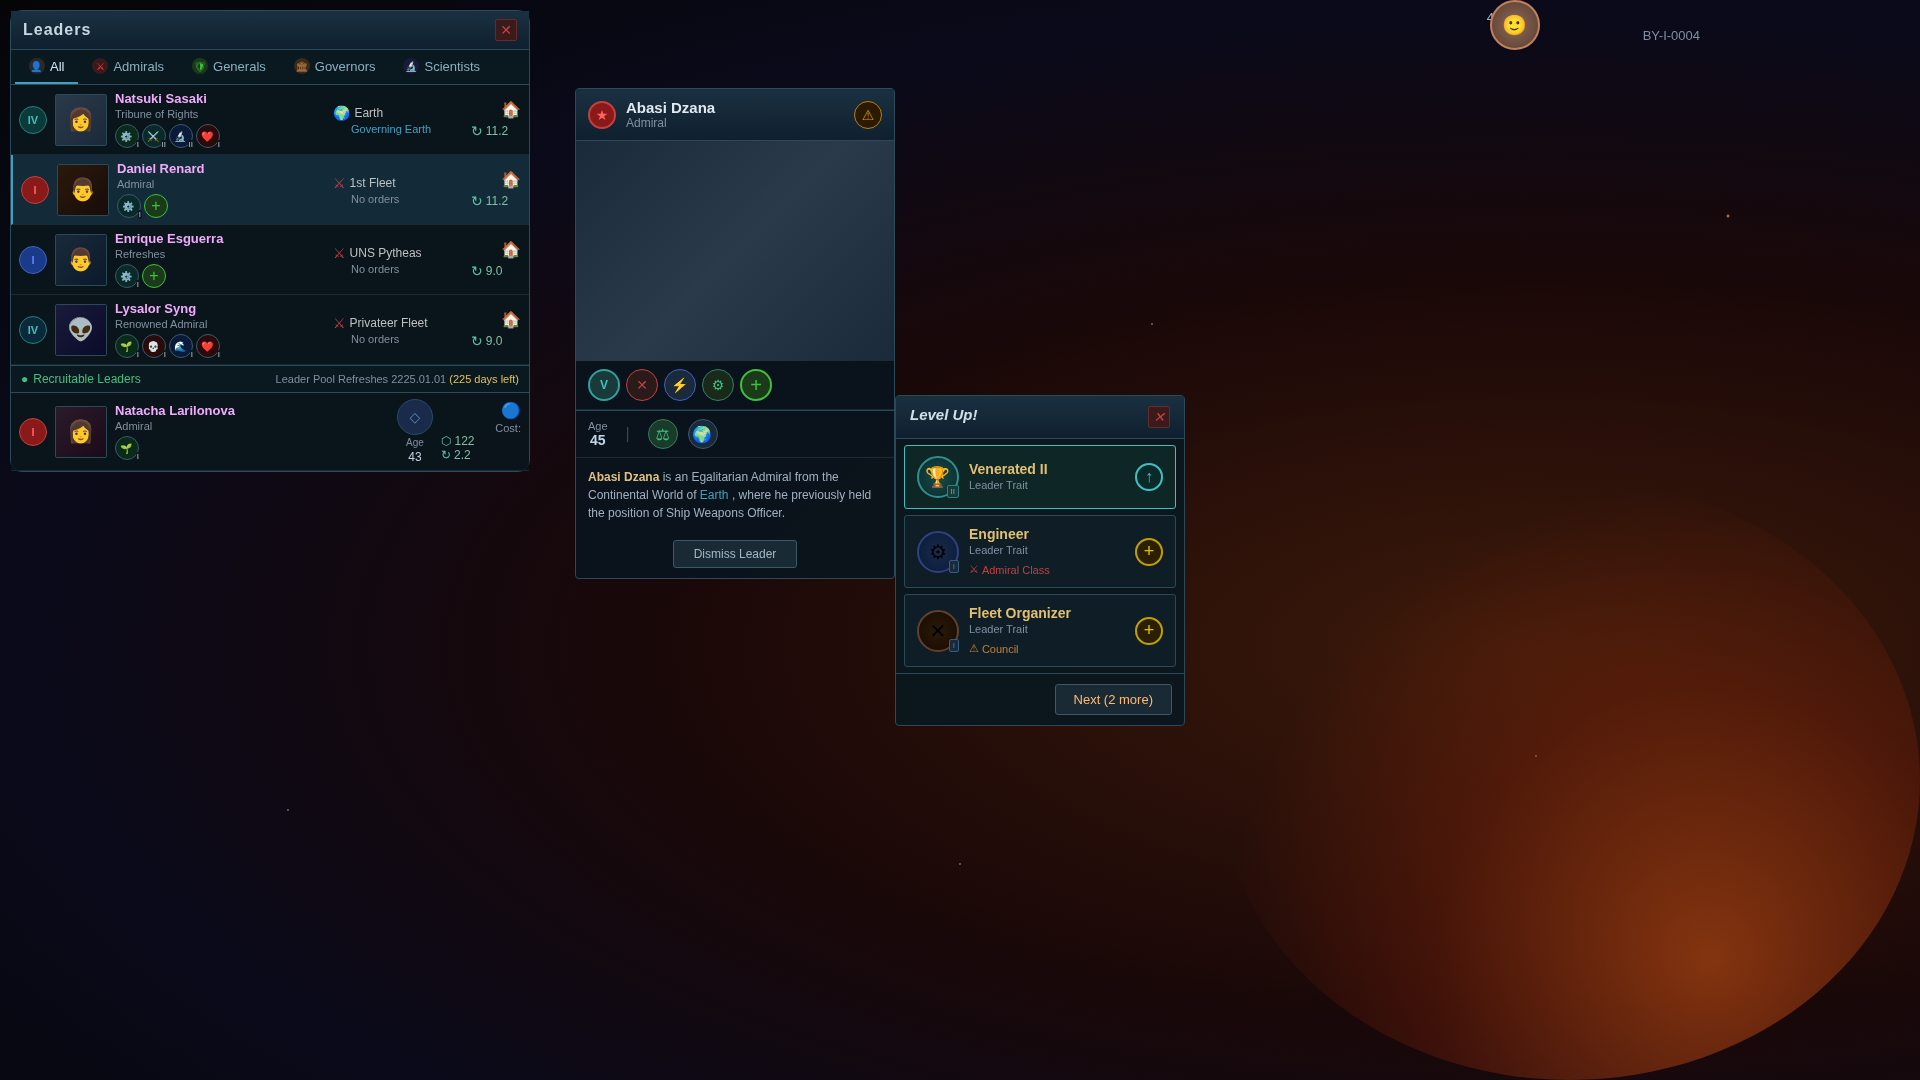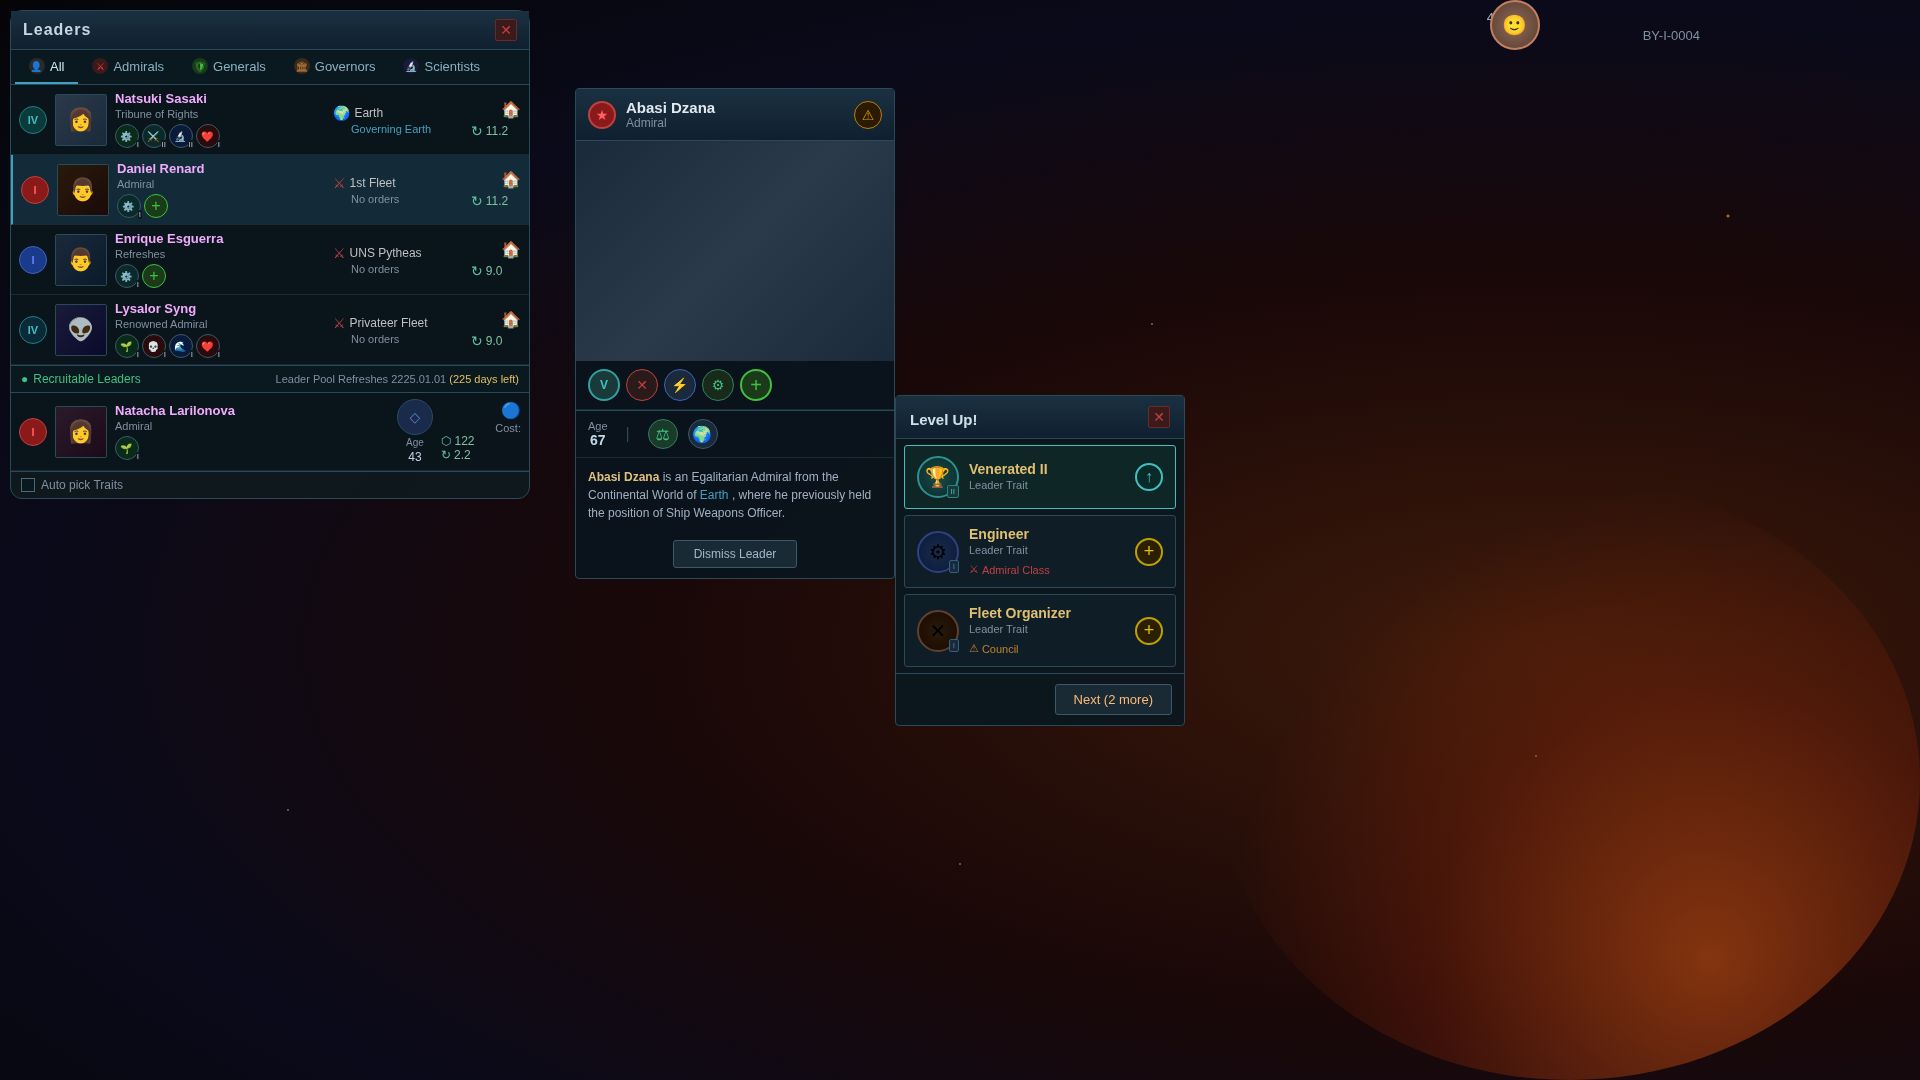--- a/index.html
+++ b/index.html
@@ -527,25 +527,26 @@
       top: 395px;
       left: 895px;
       width: 290px;
       background: rgba(12, 22, 30, 0.98);
       border: 1px solid #2a4a5a;
       border-radius: 4px;
     }
 
     .levelup-header {
       display: flex;
-      align-items: flex-end;
+      align-items: flex-start;
       justify-content: space-between;
       padding: 10px 14px;
       background: linear-gradient(180deg, #1a3040 0%, #0f2030 100%);
       border-bottom: 1px solid #2a4a5a;
+      font-style: italic;
     }
 
     .levelup-title {
       color: #d0e0e8;
       font-size: 15px;
       font-weight: bold;
     }
 
     .levelup-close {
       width: 22px;
@@ -930,24 +931,20 @@
           <span>122</span>
         </div>
         <div class="leader-cost">
           <span style="color:#60c0a0;">↻</span>
           <span>2.2</span>
         </div>
       </div>
     </div>
   </div>
 
-  <div class="auto-pick">
-    <div class="checkbox"></div>
-    <span>Auto pick Traits</span>
-  </div>
 </div>
 
 <div class="leader-detail">
   <div class="detail-header">
     <div class="detail-rank-icon">★</div>
     <div class="detail-name-block">
       <div class="detail-name">Abasi Dzana</div>
       <div class="detail-role">Admiral</div>
     </div>
     <div class="detail-alert">⚠</div>
@@ -1002,21 +999,21 @@
     <div class="detail-trait-icon trait-blue" style="background:#1a2a3a;border:1px solid #4060c0;font-size:14px;color:#6080c0;">⚡</div>
     <div class="detail-trait-icon trait-green" style="background:#1a2a1a;border:1px solid #308060;font-size:14px;color:#40c080;">⚙</div>
     <div class="detail-trait-icon detail-trait-add">+</div>
   </div>
 
   <div class="divider-line" style="margin:0;height:1px;background:#2a4a5a;"></div>
 
   <div class="detail-stats">
     <div class="stat-block">
       <div class="stat-label">Age</div>
-      <div class="stat-value">67</div>
+      <div class="stat-value">45</div>
     </div>
     <div style="margin:0 8px;color:#2a4a5a;">|</div>
     <div class="stat-icon" style="background:#1a3a2a;border:1px solid #308060;color:#40c080;font-size:16px;">⚖</div>
     <div class="stat-icon2" style="color:#6080a0;">🌍</div>
   </div>
 
   <div class="detail-bio">
     <span class="bio-name">Abasi Dzana</span>
     <span> is an Egalitarian Admiral from the Continental World of </span>
     <span class="bio-link">Earth</span>

